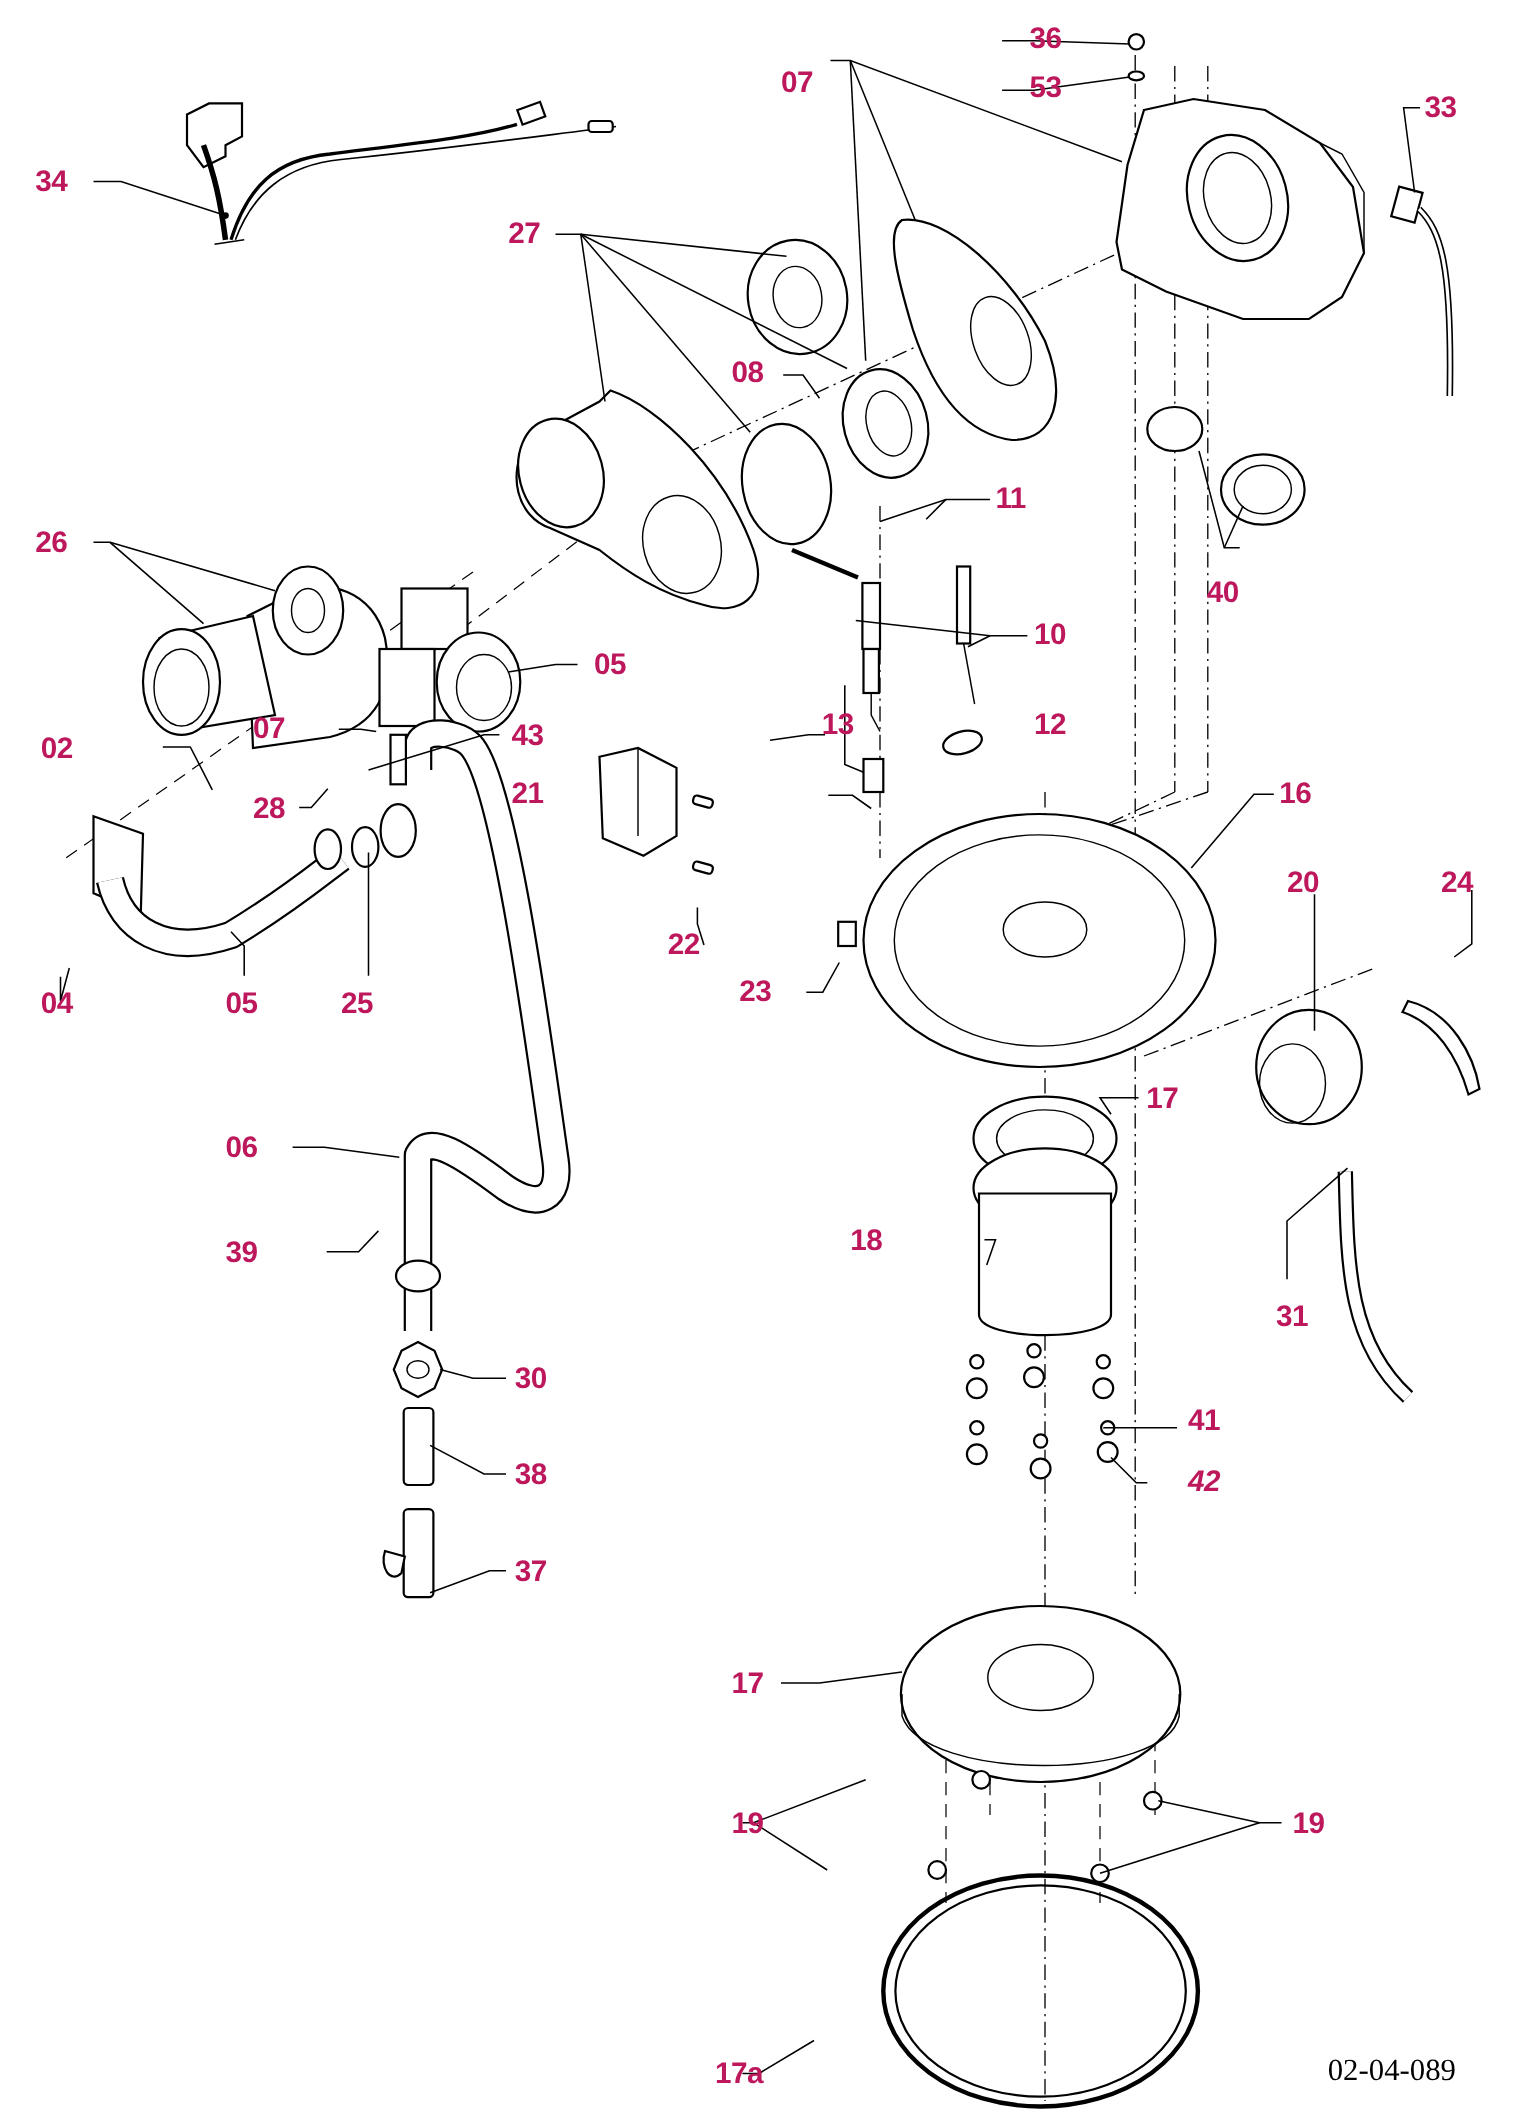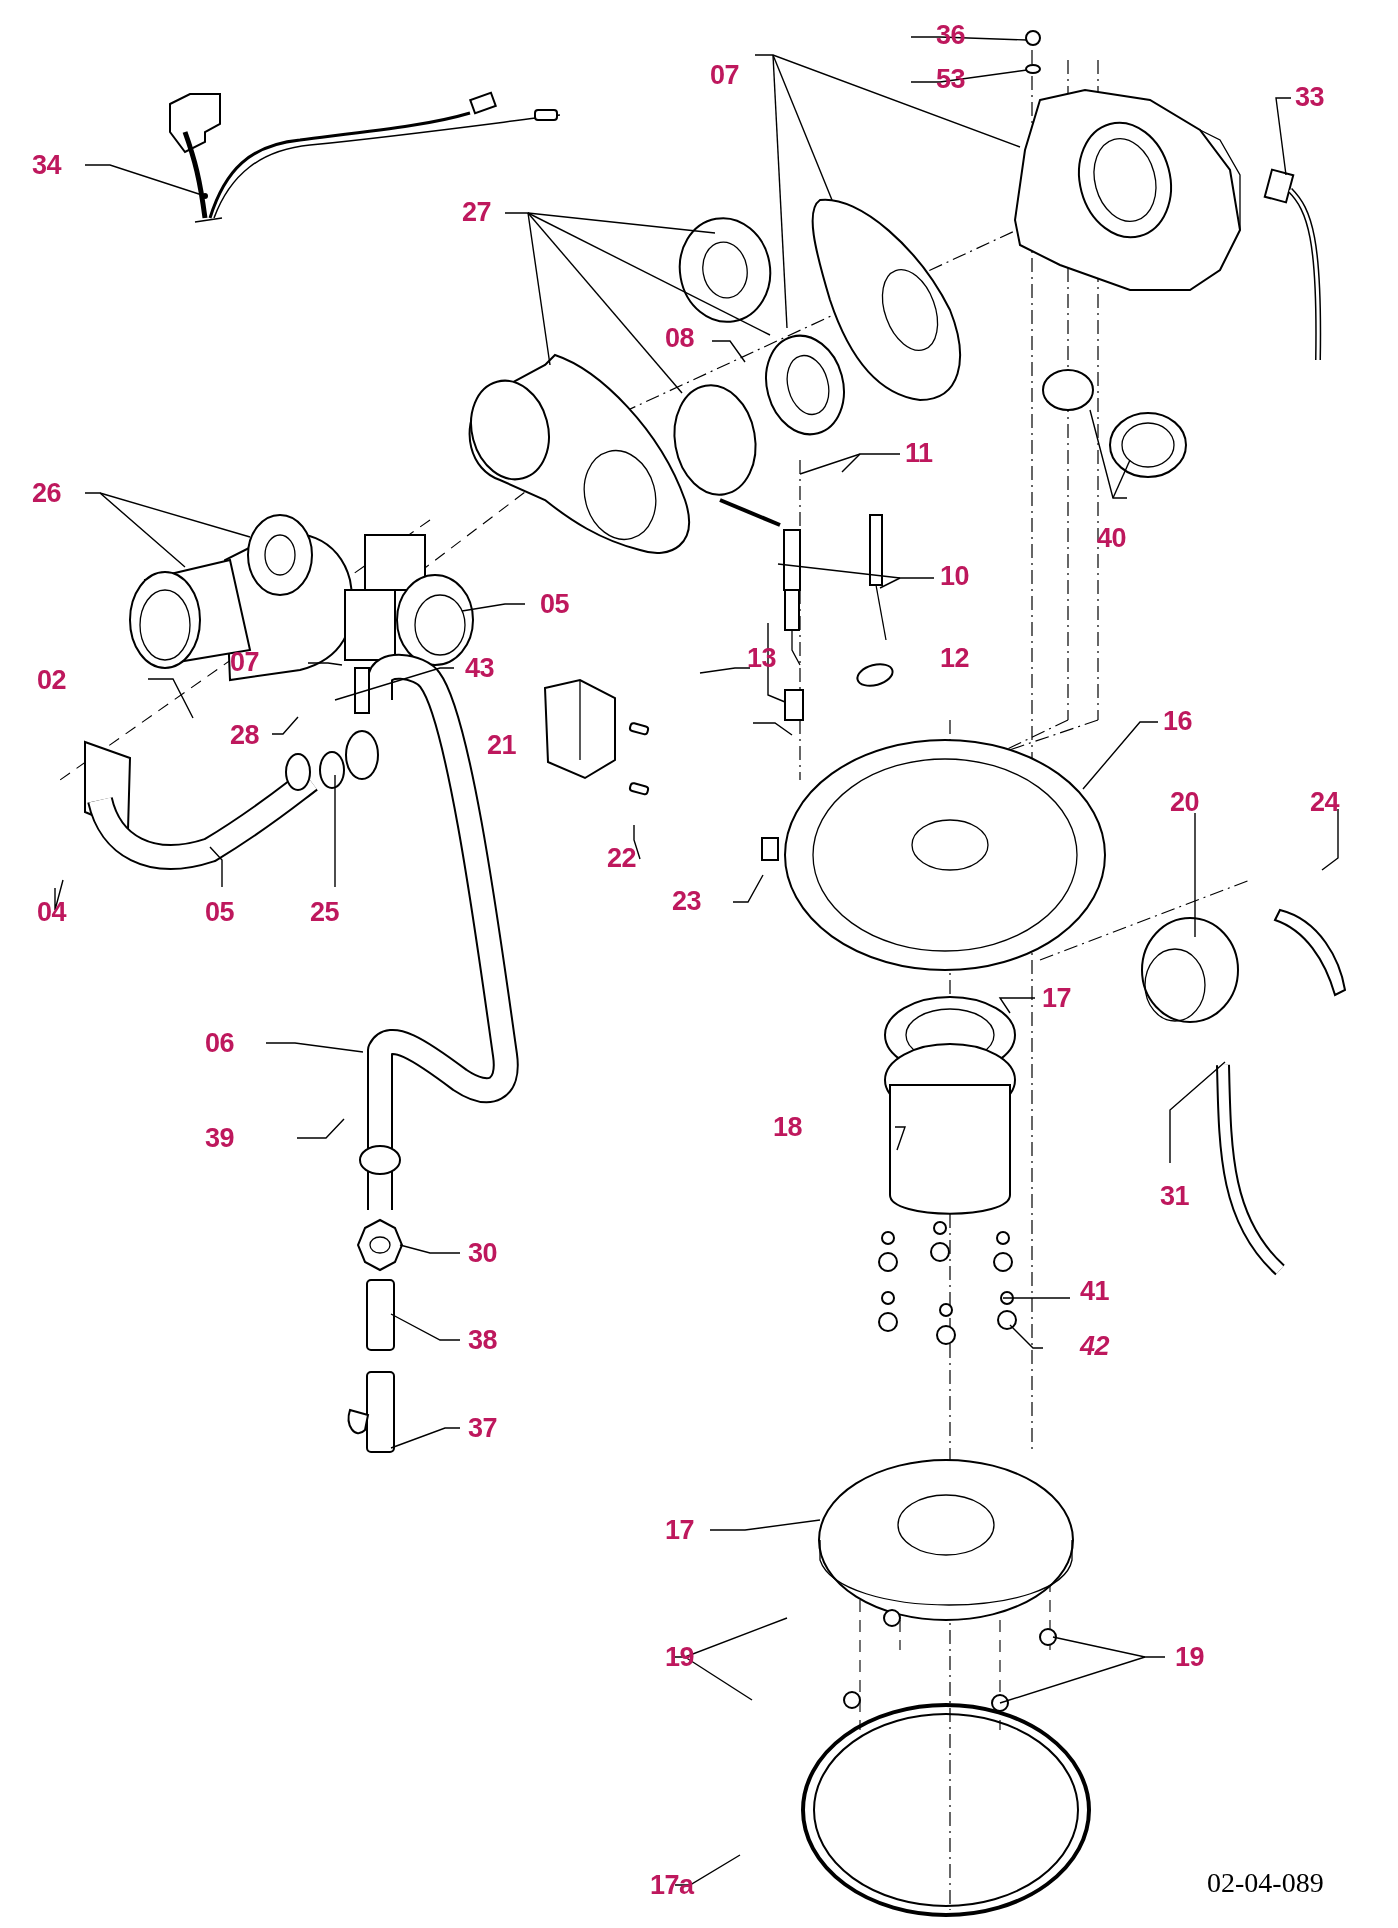--- a/index.html
+++ b/index.html
@@ -287,21 +287,21 @@
 <span class="lbl" style="left:1097px;top:525px;">40</span>
 <span class="lbl" style="left:32px;top:480px;">26</span>
 <span class="lbl" style="left:940px;top:563px;">10</span>
 <span class="lbl" style="left:540px;top:591px;">05</span>
 <span class="lbl" style="left:230px;top:649px;">07</span>
 <span class="lbl" style="left:747px;top:645px;">13</span>
 <span class="lbl" style="left:940px;top:645px;">12</span>
 <span class="lbl" style="left:37px;top:667px;">02</span>
 <span class="lbl" style="left:465px;top:655px;">43</span>
 <span class="lbl" style="left:230px;top:722px;">28</span>
-<span class="lbl" style="left:487px;top:708px;margin-top:24px;">21</span>
+<span class="lbl" style="left:465px;top:708px;">21</span>
 <span class="lbl" style="left:1163px;top:708px;">16</span>
 <span class="lbl" style="left:1170px;top:789px;">20</span>
 <span class="lbl" style="left:1310px;top:789px;">24</span>
 <span class="lbl" style="left:607px;top:845px;">22</span>
 <span class="lbl" style="left:37px;top:899px;">04</span>
 <span class="lbl" style="left:205px;top:899px;">05</span>
 <span class="lbl" style="left:310px;top:899px;">25</span>
 <span class="lbl" style="left:672px;top:888px;">23</span>
 <span class="lbl" style="left:1042px;top:985px;">17</span>
 <span class="lbl" style="left:205px;top:1030px;">06</span>

